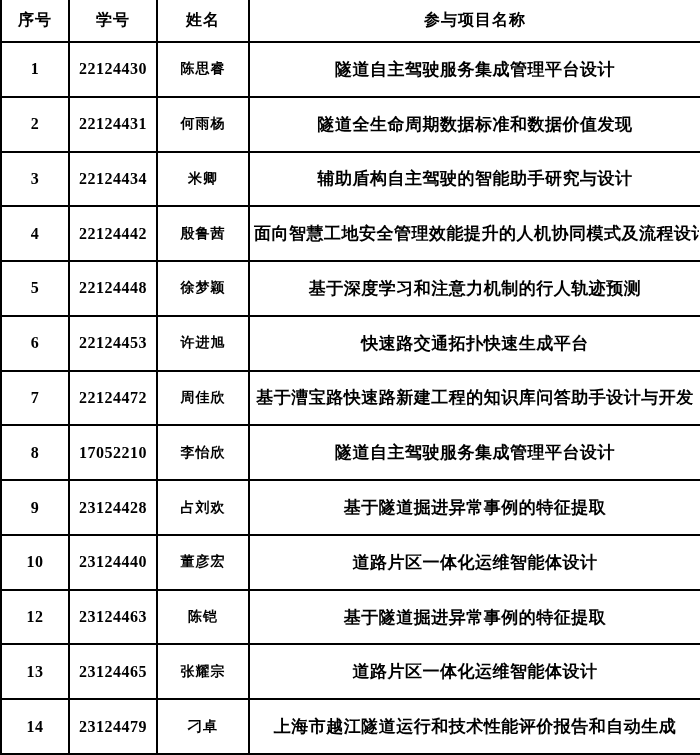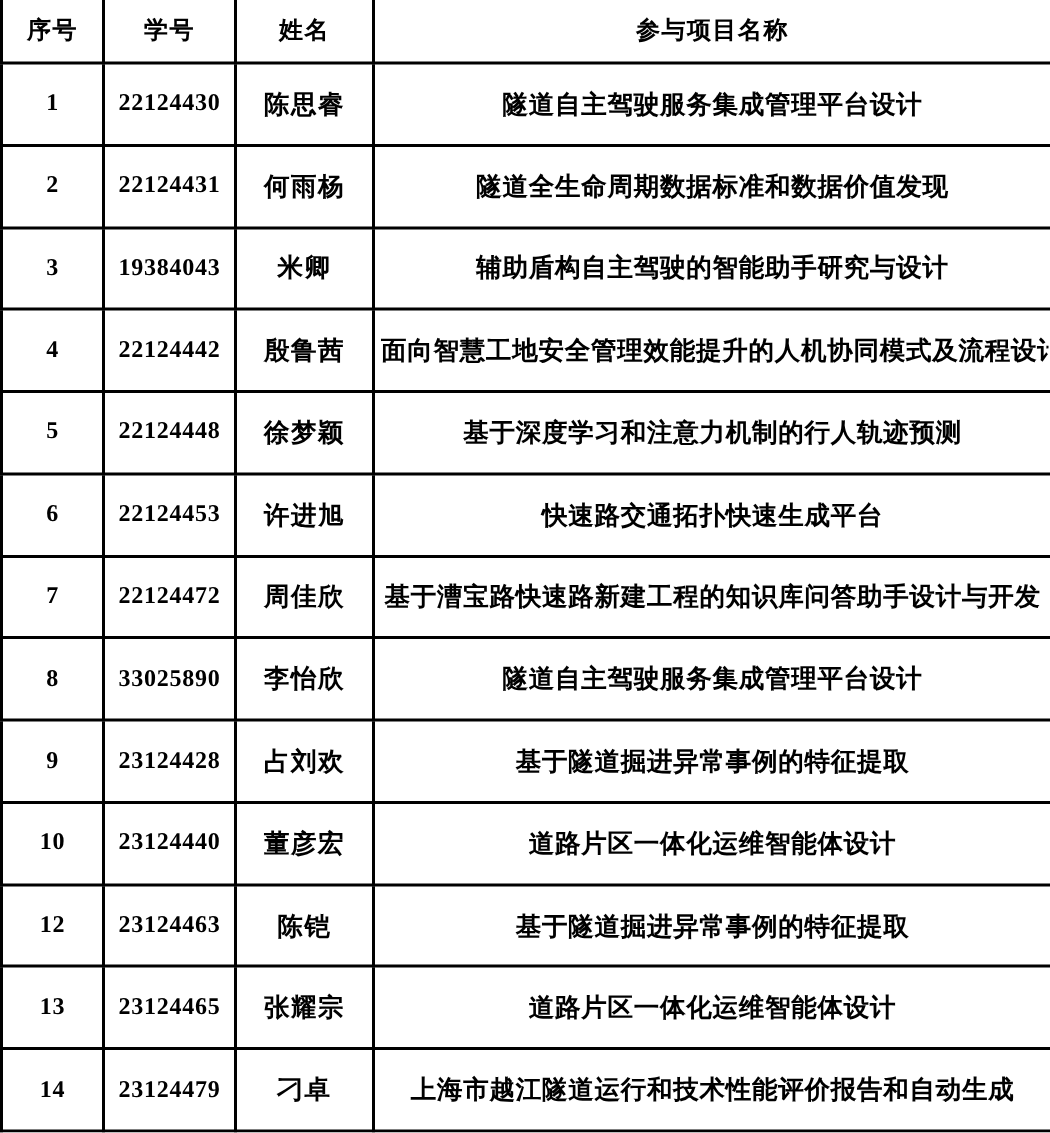--- a/index.html
+++ b/index.html
@@ -40,21 +40,21 @@
     height: 41px;
     font-size: 16px;
     letter-spacing: 1px;
   }
   td.num {
     font-family: "Liberation Serif", serif;
     font-size: 16px;
     letter-spacing: 0.5px;
   }
   td.name {
-    font-size: 17px;
+    font-size: 14px;
     letter-spacing: 1px;
   }
   td.project {
     font-size: 17px;
     letter-spacing: 0.5px;
     border-radius: 22px;
   }
 </style>
 </head>
 <body>
@@ -84,21 +84,21 @@
 
   <tr>
     <td class="num">2</td>
     <td class="num">22124431</td>
     <td class="name">何雨杨</td>
     <td class="project">隧道全生命周期数据标准和数据价值发现</td>
   </tr>
 
   <tr>
     <td class="num">3</td>
-    <td class="num">19384043</td>
+    <td class="num">22124434</td>
     <td class="name">米卿</td>
     <td class="project">辅助盾构自主驾驶的智能助手研究与设计</td>
   </tr>
 
   <tr>
     <td class="num">4</td>
     <td class="num">22124442</td>
     <td class="name">殷鲁茜</td>
     <td class="project">面向智慧工地安全管理效能提升的人机协同模式及流程设计</td>
   </tr>
@@ -119,21 +119,21 @@
 
   <tr>
     <td class="num">7</td>
     <td class="num">22124472</td>
     <td class="name">周佳欣</td>
     <td class="project">基于漕宝路快速路新建工程的知识库问答助手设计与开发</td>
   </tr>
 
   <tr>
     <td class="num">8</td>
-    <td class="num">33025890</td>
+    <td class="num">17052210</td>
     <td class="name">李怡欣</td>
     <td class="project">隧道自主驾驶服务集成管理平台设计</td>
   </tr>
 
   <tr>
     <td class="num">9</td>
     <td class="num">23124428</td>
     <td class="name">占刘欢</td>
     <td class="project">基于隧道掘进异常事例的特征提取</td>
   </tr>

